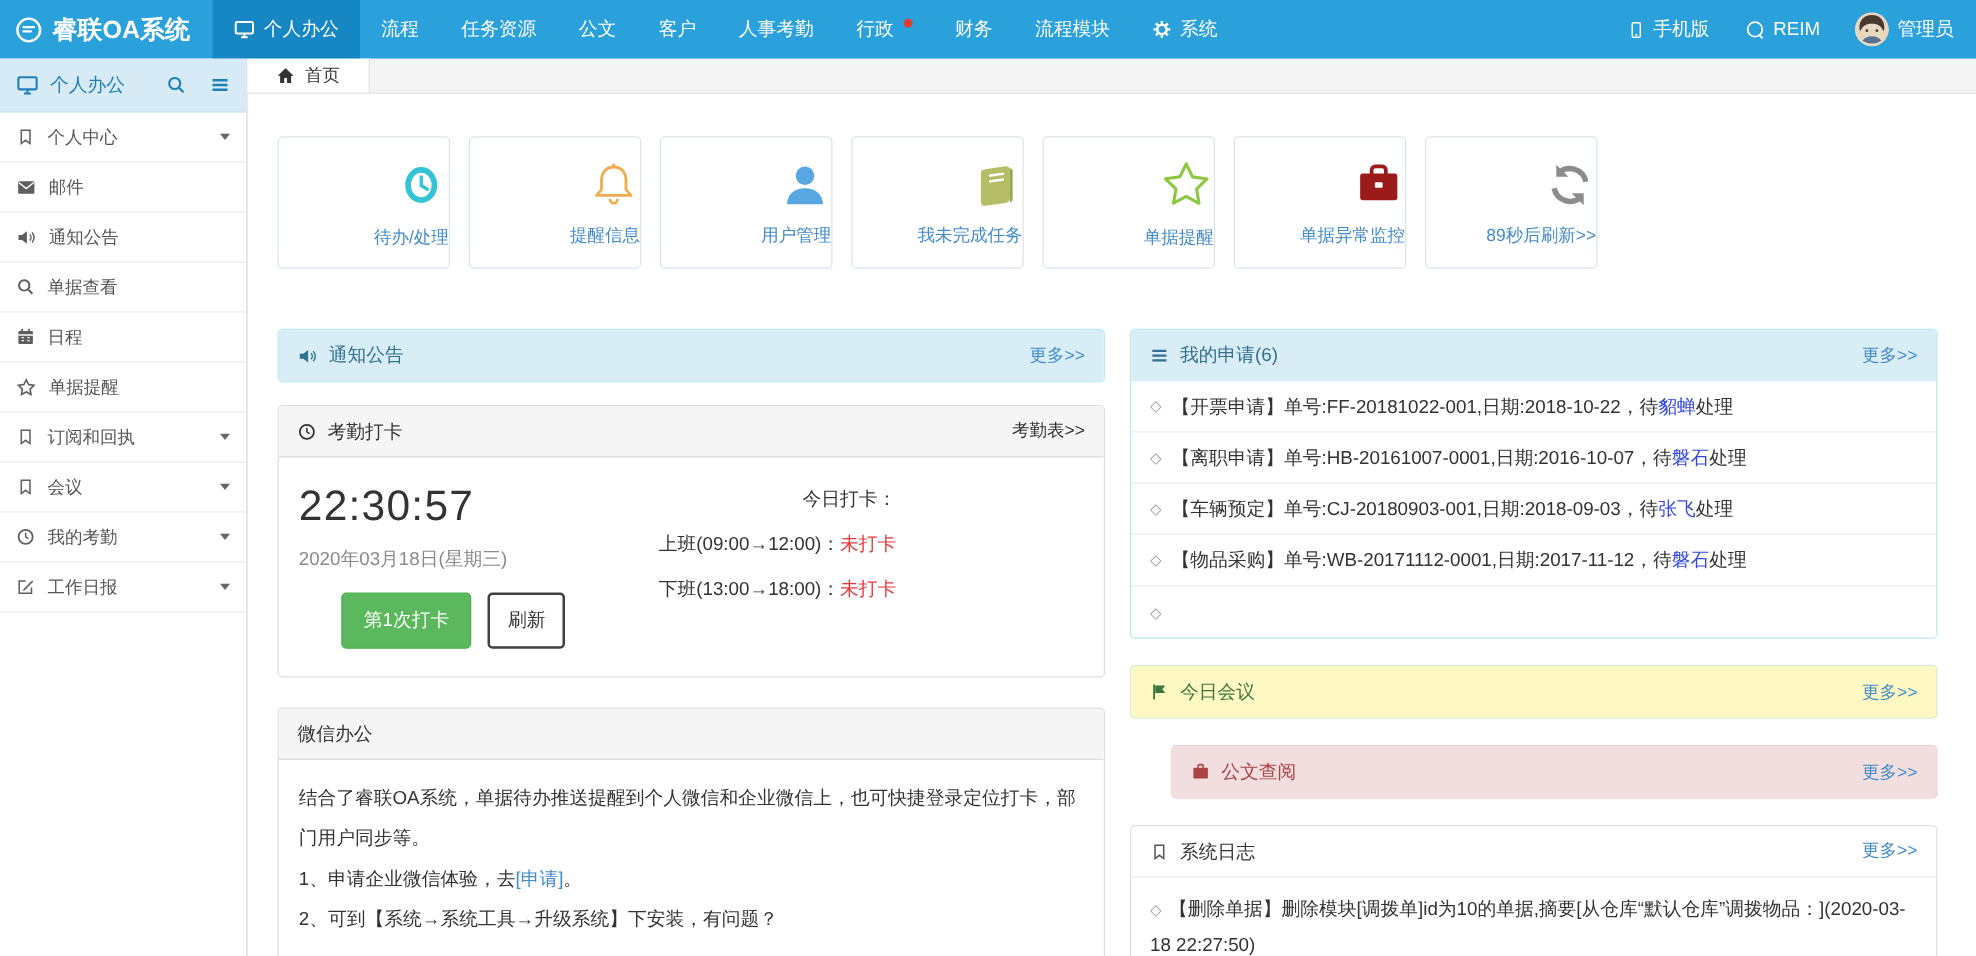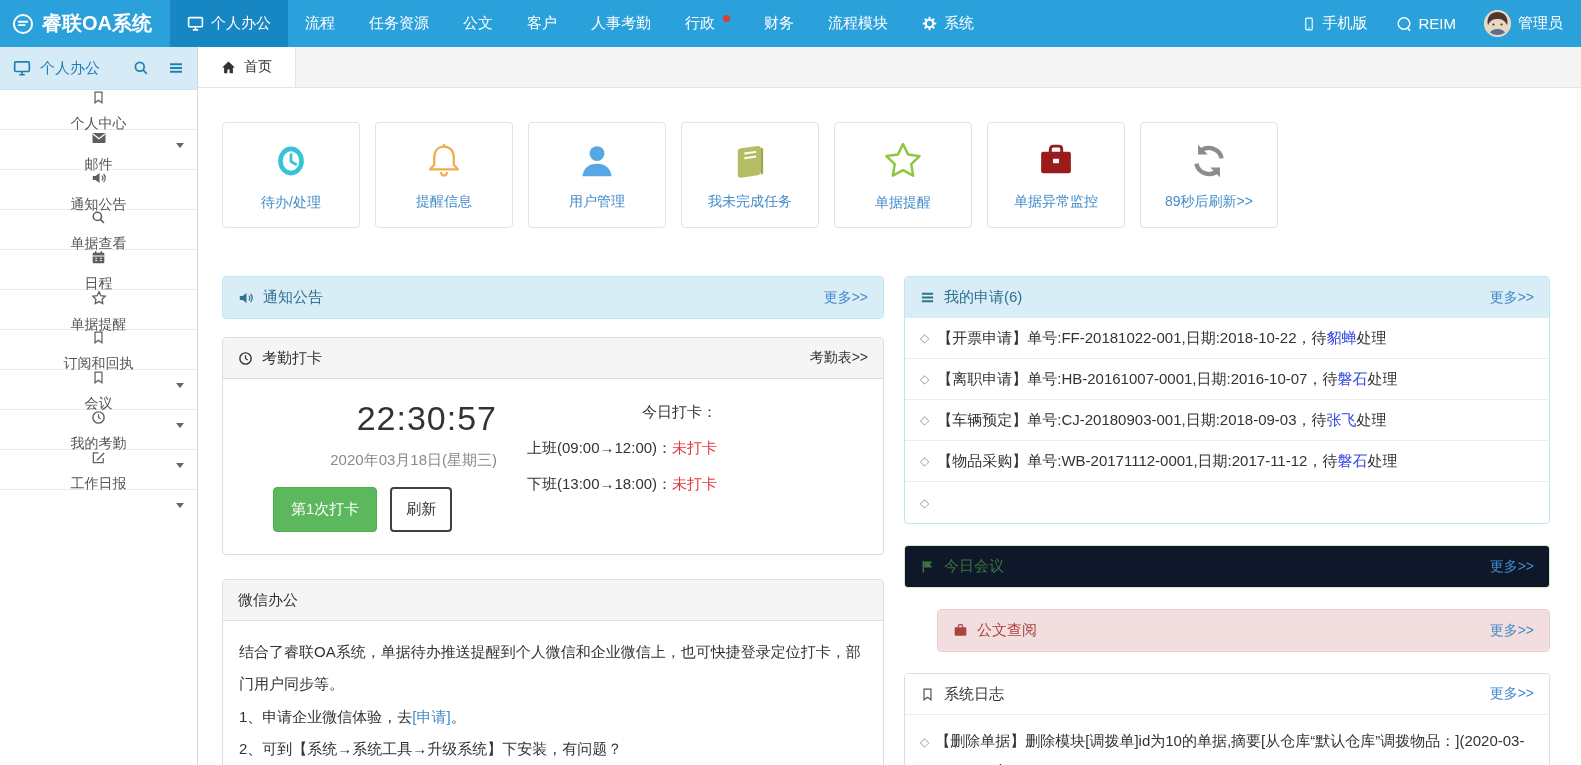--- a/index.html
+++ b/index.html
@@ -19,57 +19,57 @@
   .nav-spacer { flex: 1; }
   .nav-right { display: flex; align-items: stretch; padding-right: 4px; }
   .nav-right .nav-item { padding: 0 14px; }
   .avatar { width: 27px; height: 27px; border-radius: 50%; overflow: hidden; background: #e9d9c4; }
 
   
   .layout { display: flex; height: 718px; }
   .sidebar { width: 198px; flex: none; border-right: 1px solid #d8d8d8; background: #fff; }
   .side-header { height: 43px; background: #d7ebf6; border-bottom: 1px solid #c9e4f1; display: flex; align-items: center; gap: 9px; padding: 0 13px; color: #1f7fb5; font-size: 15px; }
   .side-header .sp { flex: 1; }
-  .side-item { height: 40px; display: flex; align-items: center; gap: 10px; padding: 0 13px; border-bottom: 1px solid #ebebeb; color: #555; font-size: 14px; cursor: pointer; flex-direction: column; }
+  .side-item { height: 40px; display: flex; align-items: center; gap: 10px; padding: 0 13px; border-bottom: 1px solid #ebebeb; color: #555; font-size: 14px; cursor: pointer; }
   .side-item .icon { color: #5e5e5e; }
   .caret { width: 0; height: 0; border-left: 4px solid transparent; border-right: 4px solid transparent; border-top: 5px solid #666; margin-left: auto; }
 
   .main { flex: 1; display: flex; flex-direction: column; min-width: 0; }
-  .tabbar { height: 41px; background: #f4f4f4; border-bottom: 1px solid #e4e4e4; display: flex; }
+  .tabbar { height: 28px; background: #f4f4f4; border-bottom: 1px solid #e4e4e4; display: flex; }
   .tab { background: #fff; display: flex; align-items: center; gap: 8px; padding: 0 23px; font-size: 14px; color: #333; border-right: 1px solid #e4e4e4; cursor: pointer; }
   .content { flex: 1; padding: 34px 31px 0 24px; overflow: hidden; }
 
   
   .cards { display: flex; gap: 15px; margin-bottom: 48px; }
   .card { width: 138px; height: 106px; border: 1px solid #dbe4e9; border-radius: 4px; background: #fff;
-          display: flex; flex-direction: column; align-items: center; justify-content: center; gap: 11px; cursor: pointer; }
+          display: flex; flex-direction: column; align-items: flex-end; justify-content: center; gap: 11px; cursor: pointer; }
   .card-label { font-size: 14px; color: #428bca; }
 
   
   .columns { display: flex; gap: 20px; align-items: flex-start; }
   .col-left { width: 662px; flex: none; }
   .col-right { flex: 1; min-width: 0; }
 
   .panel { border: 1px solid #ddd; border-radius: 4px; background: #fff; overflow: hidden; }
   .panel-head { height: 41px; display: flex; align-items: center; gap: 9px; padding: 0 15px; font-size: 15px; color: #333; }
   .panel.info    { border-color: #bce8f1; }
   .panel.info    .panel-head { background: #d9edf7; color: #31708f; }
   .panel.success { border-color: #d6e9c6; }
-  .panel.success .panel-head { background: #0f172a; color: #3c763d; }
+  .panel.success .panel-head { background: #fef9c3; color: #3c763d; }
   .panel.danger  { border-color: #ebccd1; margin-left: 33px; }
   .panel.danger  .panel-head { background: #f2dede; color: #a94442; }
   .panel.default .panel-head { background: #f5f5f5; border-bottom: 1px solid #ddd; }
   .panel.plain   .panel-head { background: #fff; border-bottom: 1px solid #ededed; }
   .more { margin-left: auto; color: #428bca; font-size: 14px; cursor: pointer; white-space: nowrap; }
   .head-link-dark { margin-left: auto; color: #333; font-size: 14px; cursor: pointer; }
   .mb18 { margin-bottom: 18px; } .mb21 { margin-bottom: 21px; } .mb24 { margin-bottom: 24px; }
 
   
   .att-body { display: flex; padding: 20px 16px 22px; }
-  .att-clock { width: 258px; flex: none; display: flex; flex-direction: column; align-items: flex-end; }
+  .att-clock { width: 258px; flex: none; display: flex; flex-direction: column; align-items: flex-start; }
   .att-time { font-size: 34px; color: #333; letter-spacing: 1px; }
   .att-date { font-size: 15px; color: #8a8a8a; margin: 13px 0 17px; }
   .btn-row { display: flex; gap: 13px; width: 100%; padding-left: 34px; }
   .btn-green { background: #5cb85c; border: 1px solid #4cae4c; color: #fff; font-size: 15px; padding: 11px 17px; border-radius: 4px; cursor: pointer; font-family: inherit; }
   .btn-white { background: #fff; border: 2px solid #404040; color: #333; font-size: 15px; padding: 11px 14px; border-radius: 4px; cursor: pointer; font-family: inherit; }
   .att-info { padding: 4px 0 0 30px; font-size: 15px; color: #333; text-align: right; }
   .att-info > div { margin-bottom: 17px; }
   .red { color: #e4393c; }
 
   

